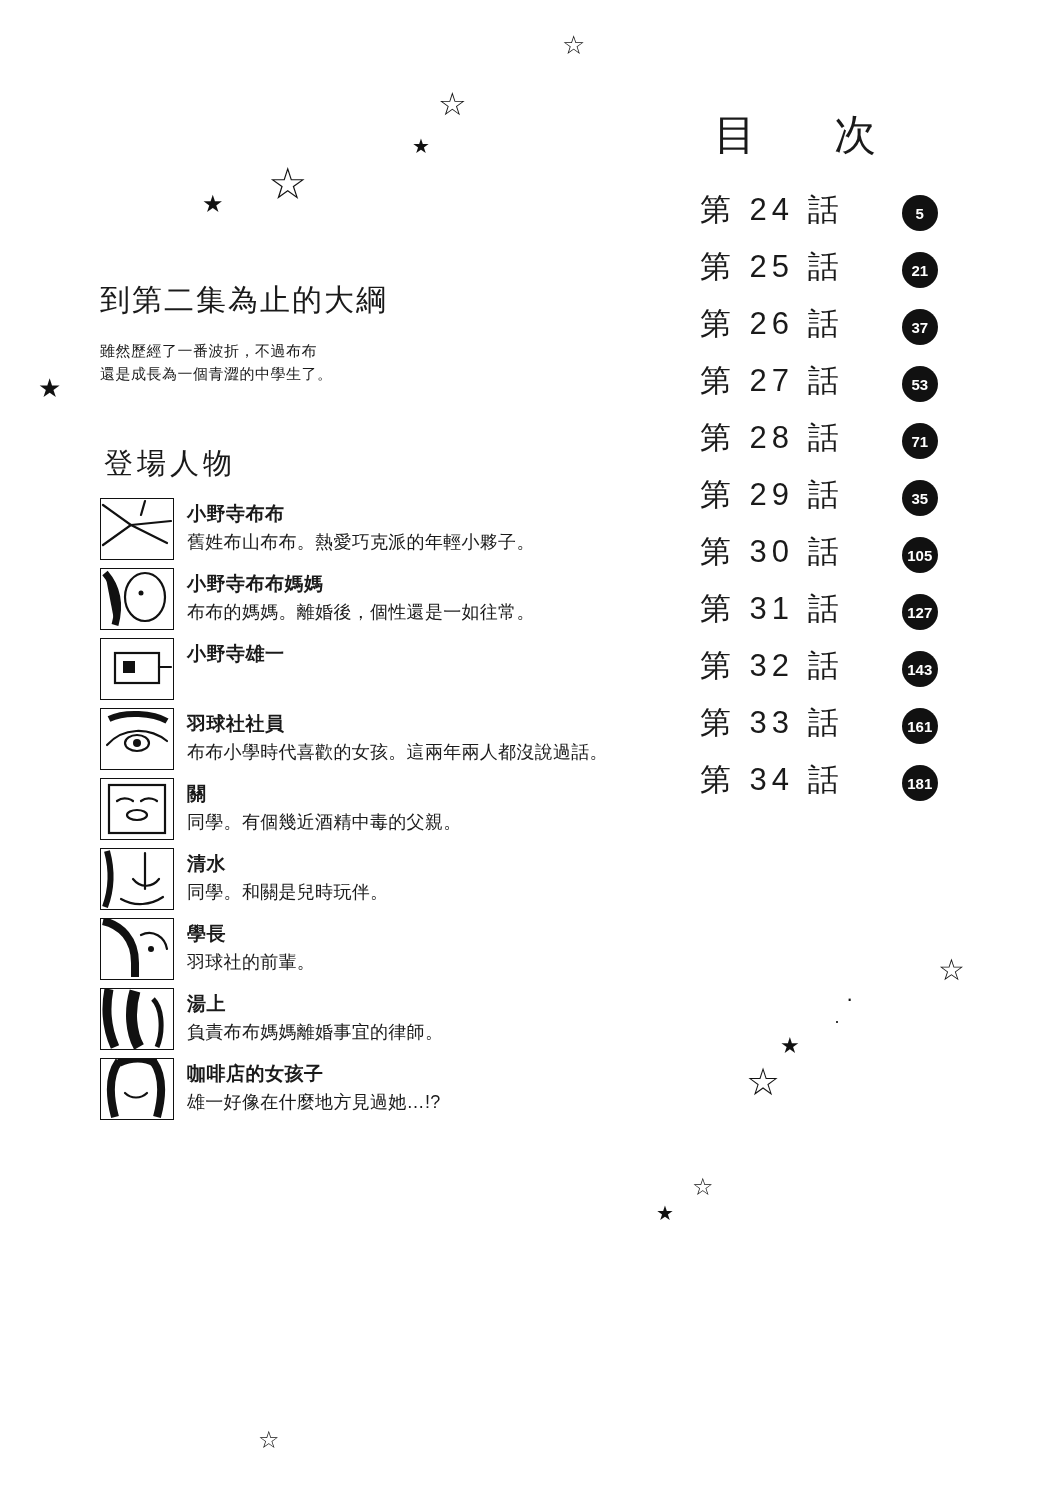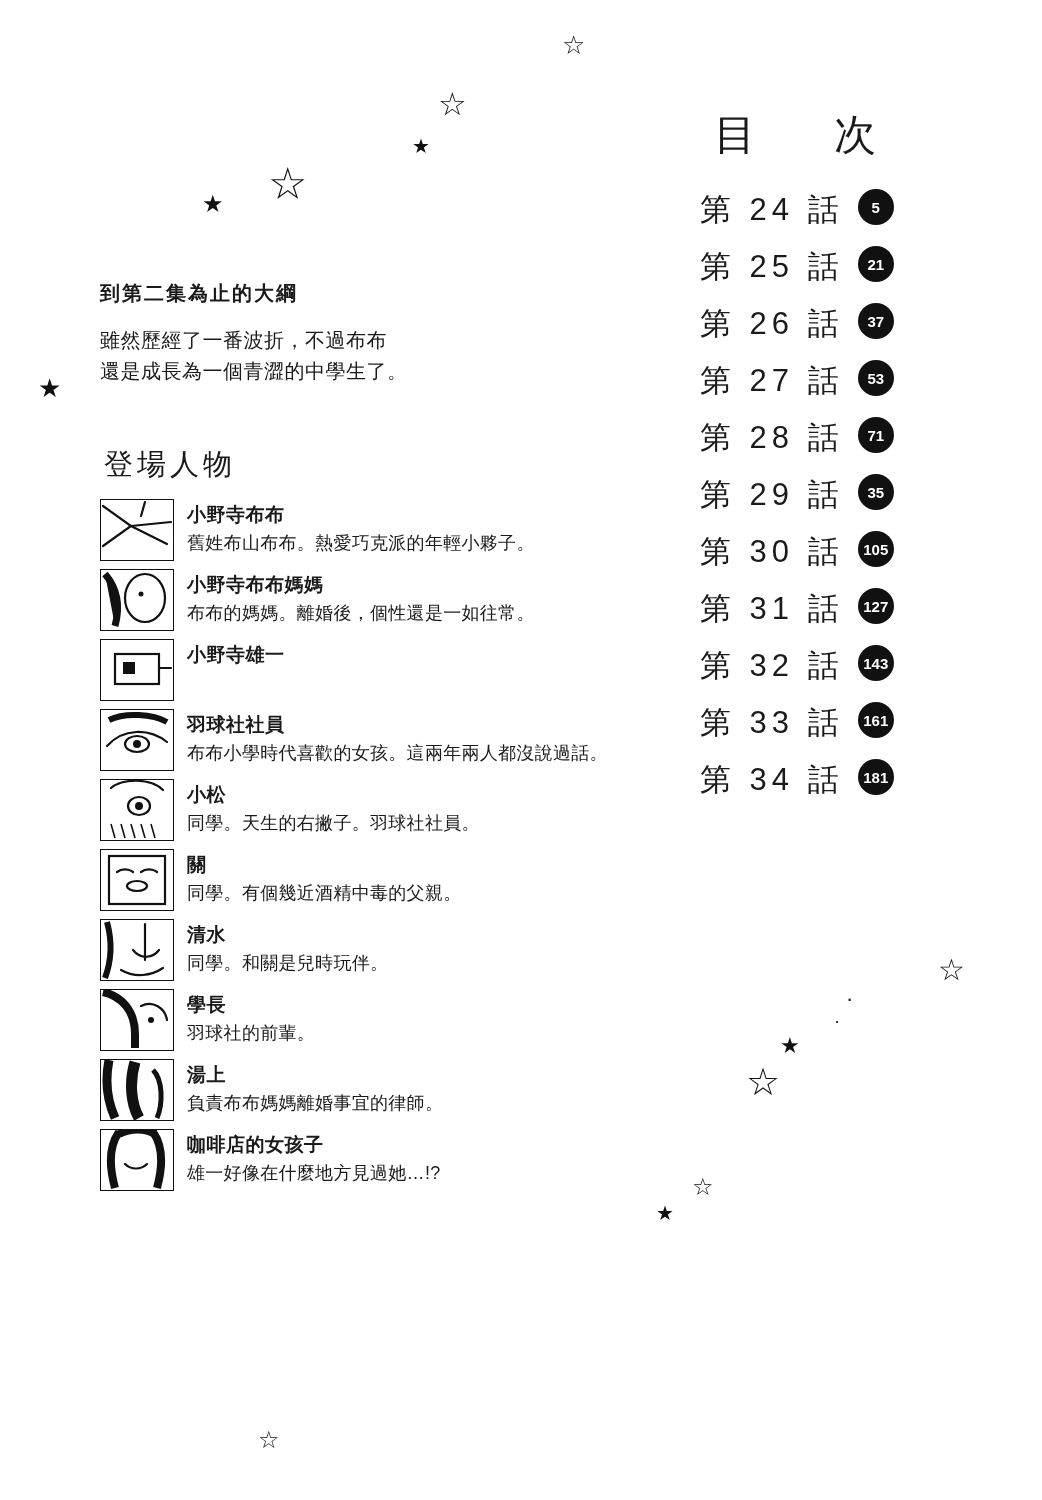--- a/index.html
+++ b/index.html
@@ -26,27 +26,27 @@
 
   
   #left-column {
     position: absolute;
     left: 100px;
     top: 280px;
     width: 620px;
   }
 
   #summary-heading {
-    font-size: 20px;
-    font-weight: 700;
+    font-size: 30px;
+    font-weight: 400;
     letter-spacing: 2px;
     margin: 0 0 18px 0;
   }
   #summary-body {
-    font-size: 20px;
+    font-size: 15px;
     line-height: 1.55;
     margin: 0;
     letter-spacing: 0.5px;
   }
 
   #characters-heading {
     font-size: 29px;
     font-weight: 400;
     letter-spacing: 4px;
     margin: 58px 0 14px 4px;
@@ -98,22 +98,23 @@
   }
   #toc-title {
     font-size: 42px;
     letter-spacing: 18px;
     margin: 12px 0 26px 0;
     font-weight: 400;
     padding-left: 14px;
   }
   .toc-row {
     display: flex;
-    align-items: flex-start;
+    align-items: flex-end;
     margin-bottom: 15px;
+    gap: 44px;
   }
   .toc-label {
     font-size: 31px;
     letter-spacing: 5px;
     white-space: nowrap;
   }
   .toc-page {
     margin-left: 14px;
     width: 36px;
     height: 36px;
@@ -208,34 +209,20 @@
           </svg>
         </div>
         <div class="char-text">
           <p class="char-name">羽球社社員</p>
           <p class="char-desc">布布小學時代喜歡的女孩。這兩年兩人都沒說過話。</p>
         </div>
       </div>
       <div class="character-row">
         <div class="portrait">
           <svg viewBox="0 0 72 60" preserveAspectRatio="none">
-            <path d="M10 8 C22 -2 50 -2 62 10" stroke="#111" fill="none" stroke-width="2.2" stroke-linecap="round"></path>
-            <ellipse cx="38" cy="26" rx="11" ry="9" stroke="#111" fill="none" stroke-width="2.2" stroke-linecap="round"></ellipse>
-            <circle cx="38" cy="26" r="4" fill="#111"></circle>
-            <path d="M10 44 L14 58 M20 44 L24 58 M30 44 L34 58 M40 44 L44 58 M50 44 L54 58" stroke="#111" stroke-width="1.6"></path>
-          </svg>
-        </div>
-        <div class="char-text">
-          <p class="char-name">小松</p>
-          <p class="char-desc">同學。天生的右撇子。羽球社社員。</p>
-        </div>
-      </div>
-      <div class="character-row">
-        <div class="portrait">
-          <svg viewBox="0 0 72 60" preserveAspectRatio="none">
             <rect x="8" y="6" width="56" height="48" stroke="#111" fill="none" stroke-width="2.2" stroke-linecap="round"></rect>
             <path d="M16 22 C24 16 32 22 32 22 M40 22 C48 16 56 22 56 22" stroke="#111" fill="none" stroke-width="2.2" stroke-linecap="round"></path>
             <ellipse cx="36" cy="36" rx="10" ry="5" stroke="#111" fill="none" stroke-width="2.2" stroke-linecap="round"></ellipse>
           </svg>
         </div>
         <div class="char-text">
           <p class="char-name">關</p>
           <p class="char-desc">同學。有個幾近酒精中毒的父親。</p>
         </div>
       </div>

